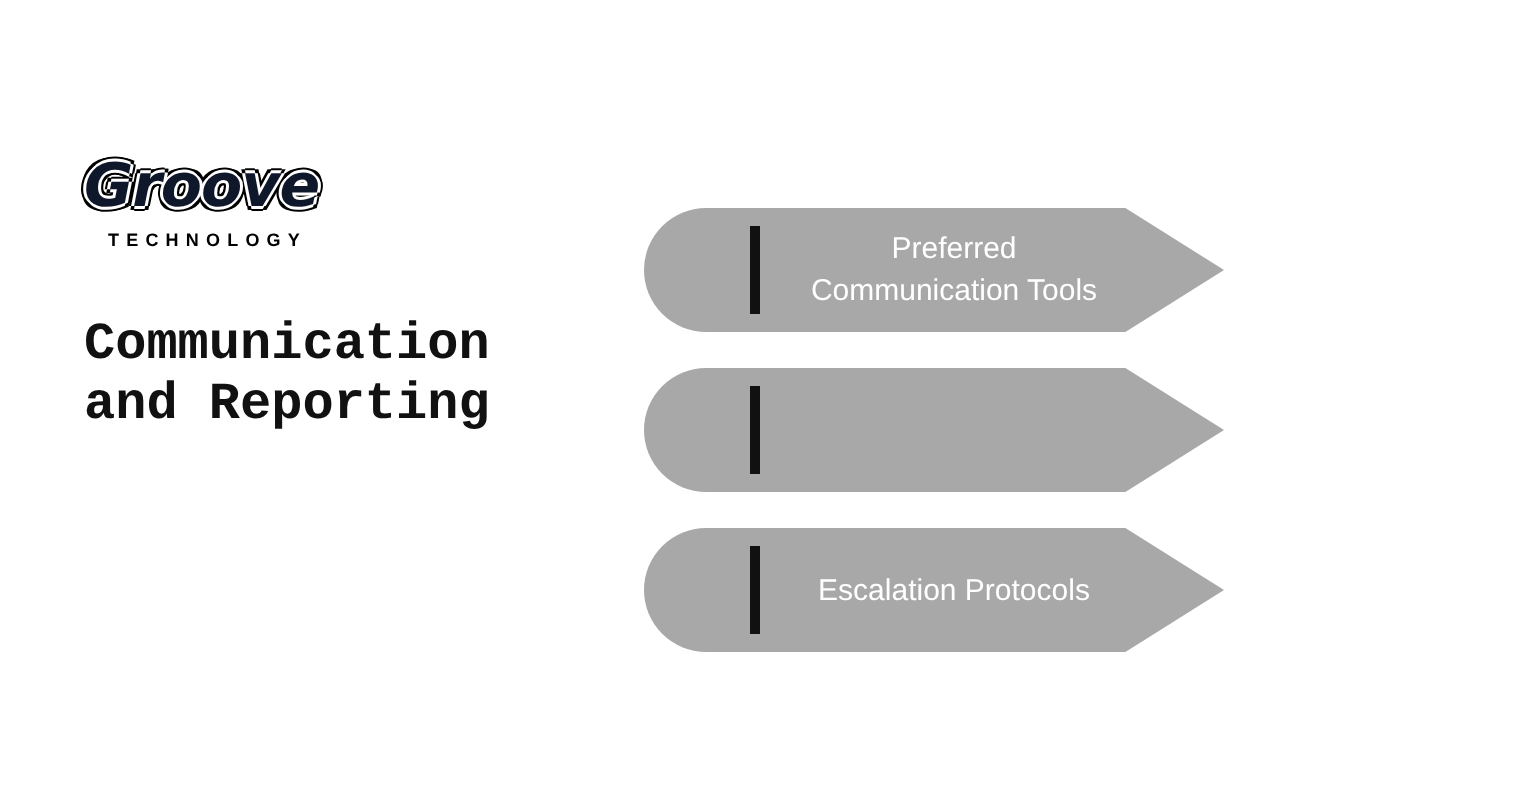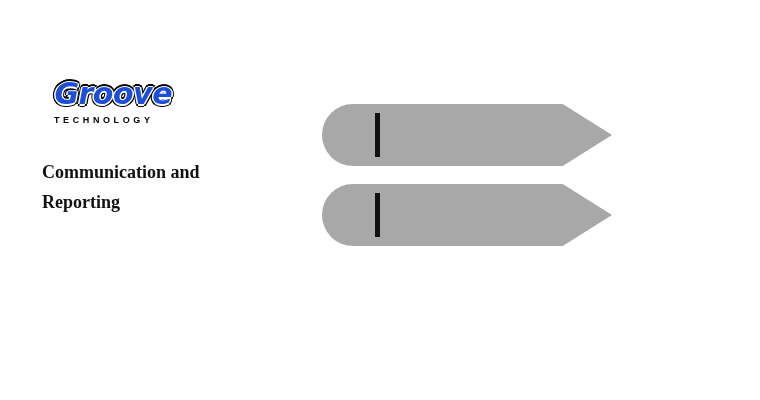--- a/index.html
+++ b/index.html
@@ -31,47 +31,46 @@
     position: relative;
     width: 130px;
     height: 52px;
   }
   .logo-wordmark {
     font-family: "DejaVu Sans", sans-serif;
     font-weight: bold;
     font-style: italic;
     font-size: 30px;
     letter-spacing: -0.5px;
-    color: #1d4ed8;
+    color: #0f172a;
     line-height: 32px;
     -webkit-text-stroke: 0px;
     text-shadow:
        1.5px 0 0 #ffffff, -1.5px 0 0 #ffffff,
        0 1.5px 0 #ffffff, 0 -1.5px 0 #ffffff,
        2.6px 0 0 #000000, -2.6px 0 0 #000000,
        0 2.6px 0 #000000, 0 -2.6px 0 #000000,
        1.9px 1.9px 0 #000000, -1.9px 1.9px 0 #000000,
        1.9px -1.9px 0 #000000, -1.9px -1.9px 0 #000000;
-    text-align: right;
   }
   .logo-sub {
     font-family: "Liberation Sans", sans-serif;
     font-size: 9px;
     font-weight: bold;
     letter-spacing: 3.6px;
     color: #000000;
     margin-top: 5px;
     margin-left: 12px;
   }
 
   .title {
     margin-top: 27px;
-    font-family: Liberation Serif, serif;
+    font-family: Liberation Mono, monospace;
     font-weight: bold;
-    font-size: 18px;
+    font-size: 26px;
     line-height: 30px;
     color: #111111;
     width: 215px;
   }
 
   
   .arrows {
     position: absolute;
     left: 322px;
     top: 104px;
@@ -129,22 +128,29 @@
     </div>
     <div class="title">Communication
 and Reporting</div>
   </div>
 
   <div class="arrows">
 
     <div class="arrow-row">
       <div class="arrow-shape"></div>
       <div class="arrow-bar"></div>
+      <div class="arrow-label">Preferred
+Communication Tools</div>
     </div>
 
     <div class="arrow-row">
       <div class="arrow-shape"></div>
       <div class="arrow-bar"></div>
     </div>
 
+    <div class="arrow-row">
+      <div class="arrow-shape"></div>
+      <div class="arrow-bar"></div>
+      <div class="arrow-label">Escalation Protocols</div>
+    </div>
 
   </div>
 </div>
 
 </body></html>

